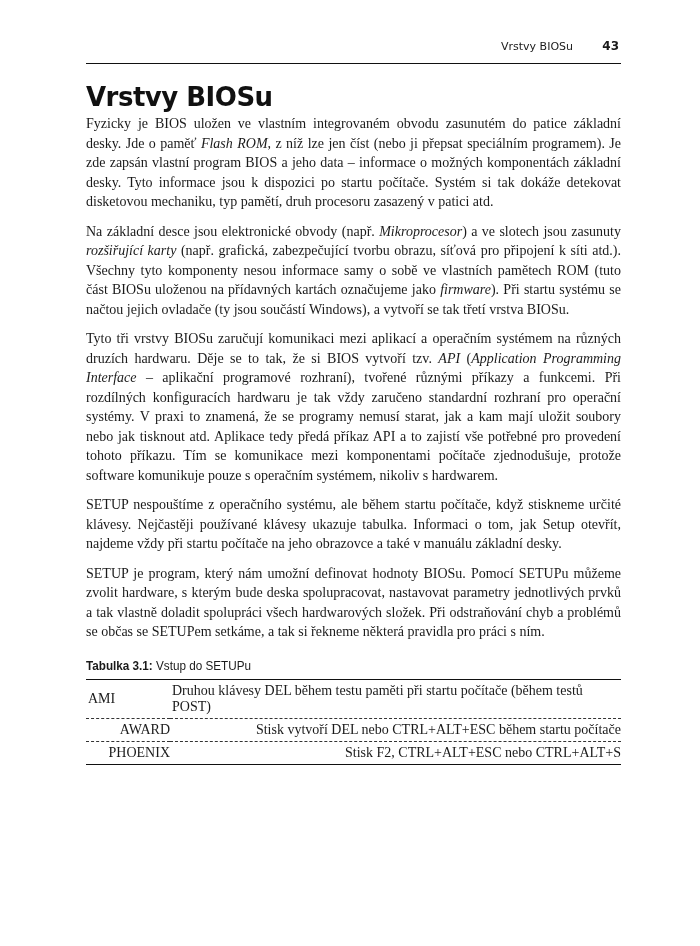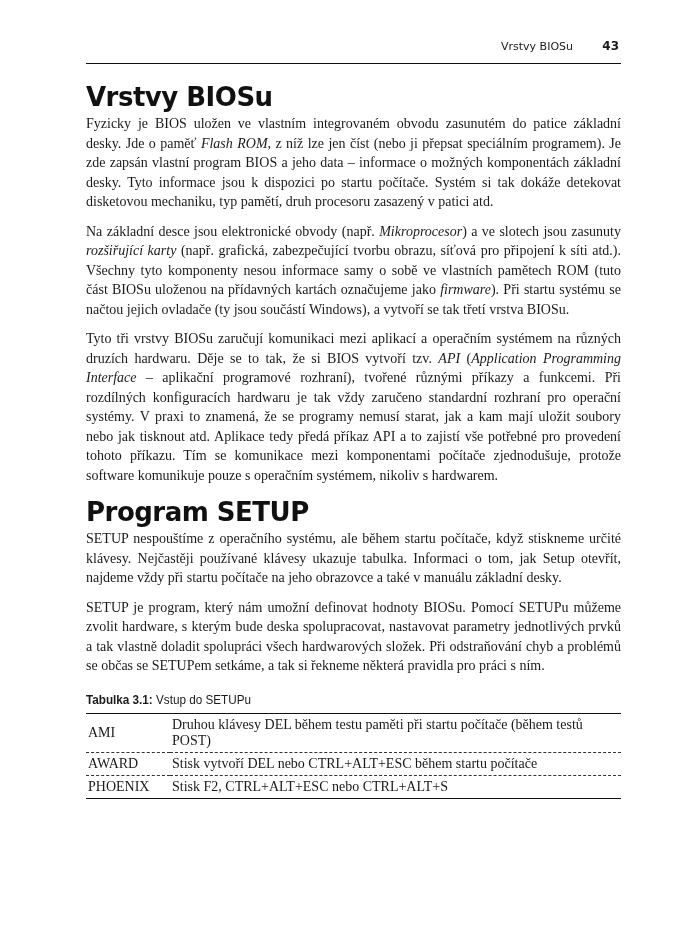--- a/index.html
+++ b/index.html
@@ -26,40 +26,39 @@
 
   .table-caption {
     font-family: "Liberation Sans", sans-serif; font-size: 13px; margin: 16px 0 6px 0;
     transform: scaleX(0.9); transform-origin: left;
   }
   .table-caption b { font-weight: bold; }
   table { width: 535px; border-collapse: collapse; font-family: "Liberation Serif", serif; font-size: 14px; }
   table { border-top: 1.5px solid #111; border-bottom: 1.5px solid #111; }
   td { padding: 3px 0 3px 2px; height: 16px; vertical-align: middle; }
   td.c1 { width: 82px; }
-  tr + tr td { border-top: 1px dashed #333; }
+  tr + tr td { border-top: 1px dashed #333; text-align: right; }
 </style>
 </head>
 <body>
 
 <div class="running-head">
   <span class="rh-title">Vrstvy BIOSu</span>
   <span class="rh-page">43</span>
 </div>
 <div class="rh-rule"></div>
 
 <div class="content">
   <h1 class="h1">Vrstvy BIOSu</h1>
   <div>
       <p class="p"><span>Fyzicky je BIOS uložen ve vlastním integrovaném obvodu zasunutém do patice základní desky. Jde o paměť </span><i>Flash ROM</i><span>, z níž lze jen číst (nebo ji přepsat speciálním programem). Je zde zapsán vlastní program BIOS a jeho data – informace o možných komponentách základní desky. Tyto informace jsou k dispozici po startu počítače. Systém si tak dokáže detekovat disketovou mechaniku, typ pamětí, druh procesoru zasazený v patici atd.</span></p>
       <p class="p"><span>Na základní desce jsou elektronické obvody (např. </span><i>Mikroprocesor</i><span>) a ve slotech jsou zasunuty </span><i>rozšiřující karty</i><span> (např. grafická, zabezpečující tvorbu obrazu, síťová pro připojení k síti atd.). Všechny tyto komponenty nesou informace samy o sobě ve vlastních pamětech ROM (tuto část BIOSu uloženou na přídavných kartách označujeme jako </span><i>firmware</i><span>). Při startu systému se načtou jejich ovladače (ty jsou součástí Windows), a vytvoří se tak třetí vrstva BIOSu.</span></p>
       <p class="p"><span>Tyto tři vrstvy BIOSu zaručují komunikaci mezi aplikací a operačním systémem na různých druzích hardwaru. Děje se to tak, že si BIOS vytvoří tzv. </span><i>API</i><span> (</span><i>Application Programming Interface</i><span> – aplikační programové rozhraní), tvořené různými příkazy a funkcemi. Při rozdílných konfiguracích hardwaru je tak vždy zaručeno standardní rozhraní pro operační systémy. V praxi to znamená, že se programy nemusí starat, jak a kam mají uložit soubory nebo jak tisknout atd. Aplikace tedy předá příkaz API a to zajistí vše potřebné pro provedení tohoto příkazu. Tím se komunikace mezi komponentami počítače zjednodušuje, protože software komunikuje pouze s operačním systémem, nikoliv s hardwarem.</span></p>
     </div>
 
-  <h1 class="h1" id="h-setup">Program SETUP</h1>
   <div>
       <p class="p"><span>SETUP nespouštíme z operačního systému, ale během startu počítače, když stiskneme určité klávesy. Nejčastěji používané klávesy ukazuje tabulka. Informaci o tom, jak Setup otevřít, najdeme vždy při startu počítače na jeho obrazovce a také v manuálu základní desky.</span></p>
       <p class="p"><span>SETUP je program, který nám umožní definovat hodnoty BIOSu. Pomocí SETUPu můžeme zvolit hardware, s kterým bude deska spolupracovat, nastavovat parametry jednotlivých prvků a tak vlastně doladit spolupráci všech hardwarových složek. Při odstraňování chyb a problémů se občas se SETUPem setkáme, a tak si řekneme některá pravidla pro práci s ním.</span></p>
     </div>
 
   <div class="table-caption">
     <b>Tabulka 3.1:</b><span> Vstup do SETUPu</span>
   </div>
   <table>
     <tbody>

